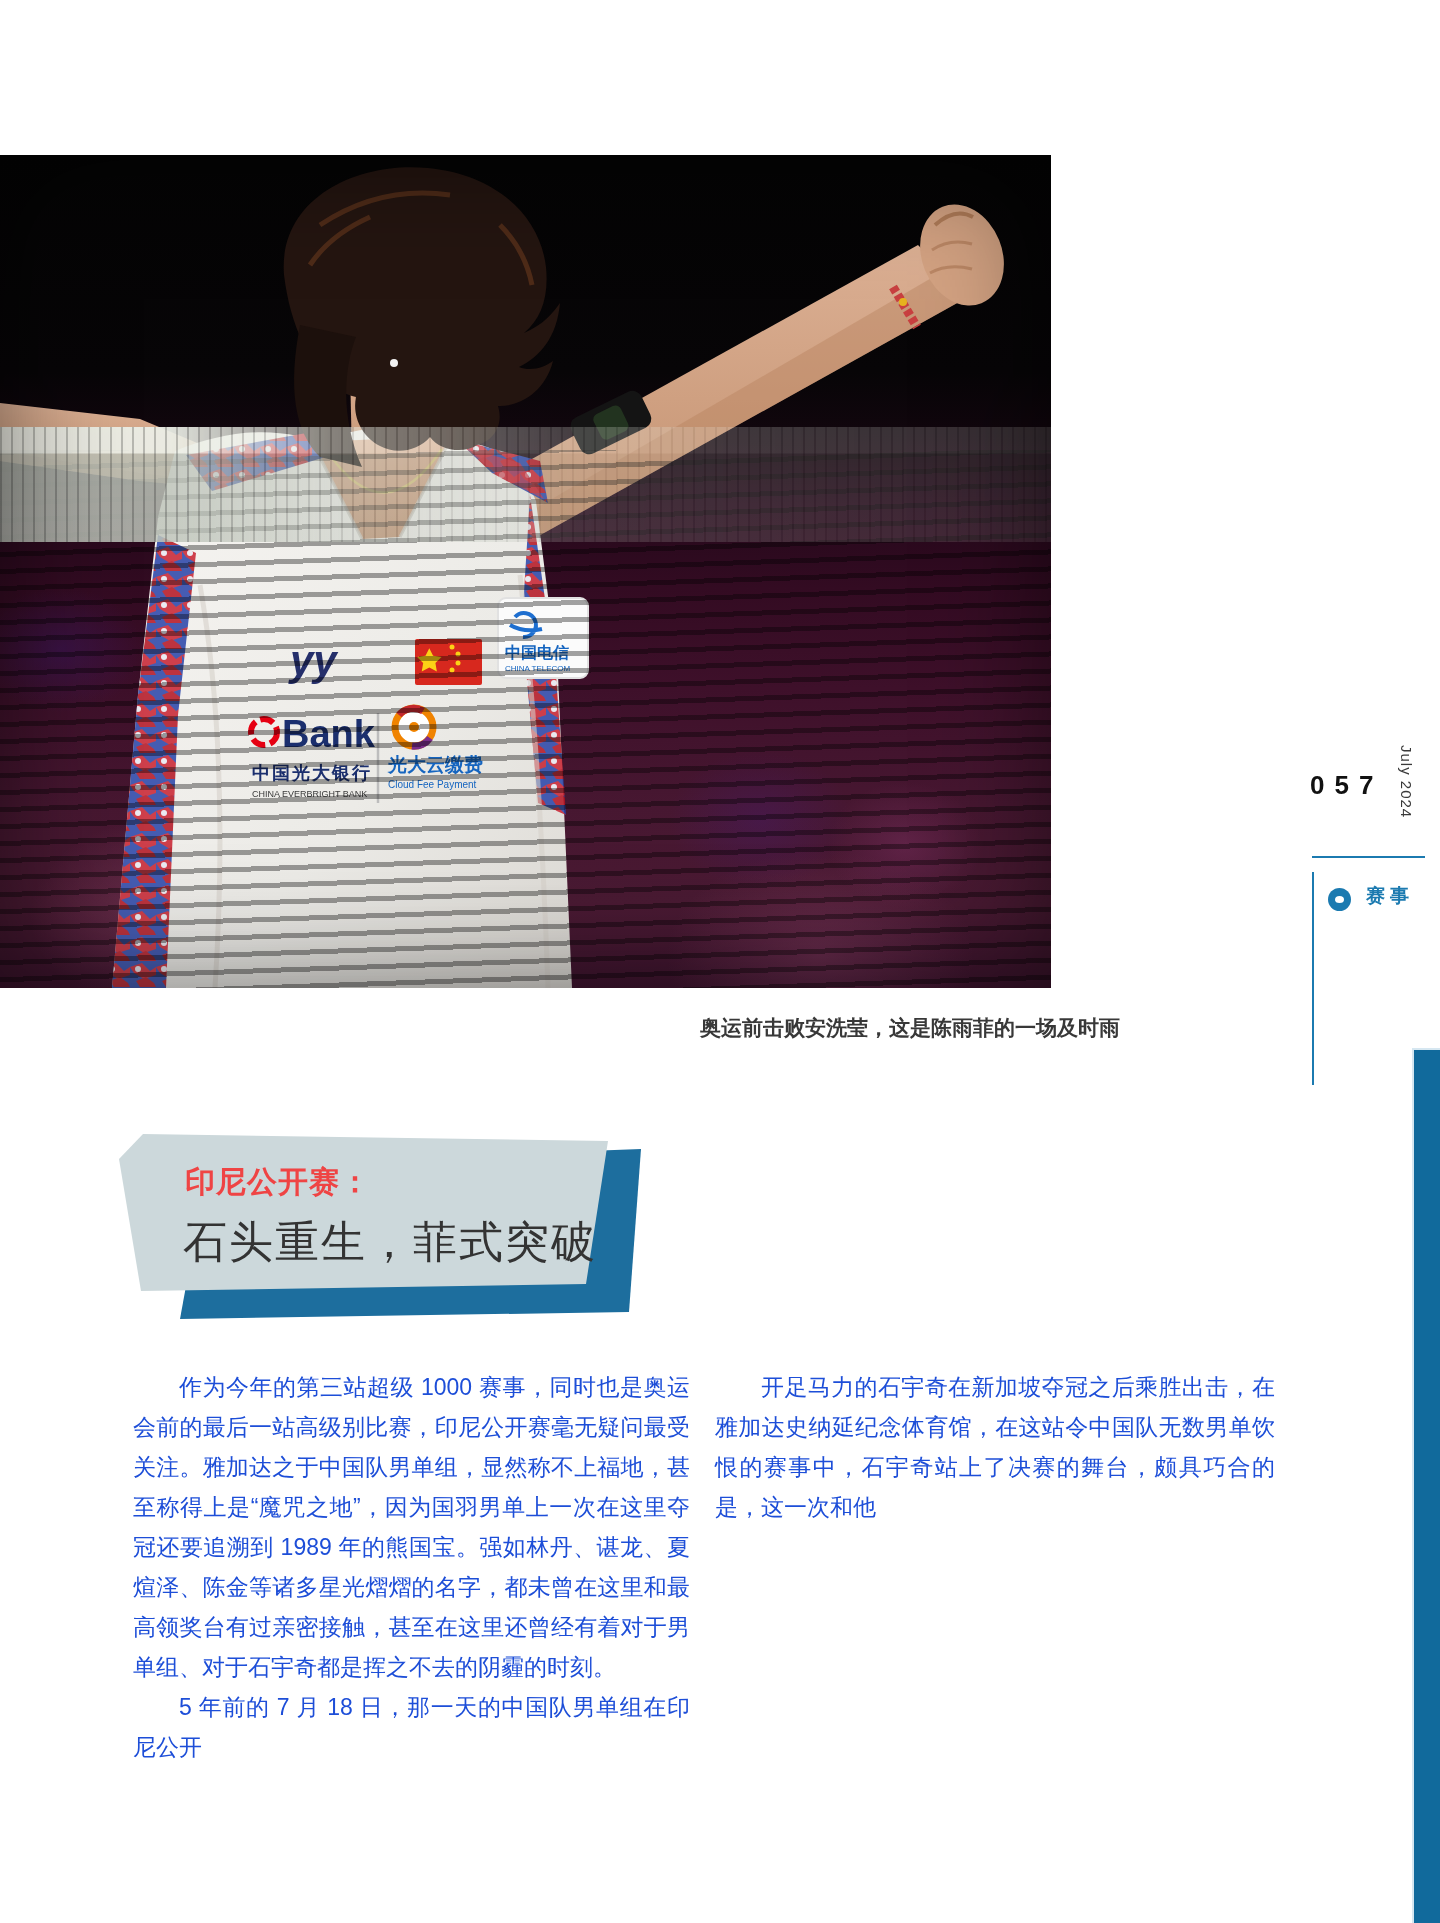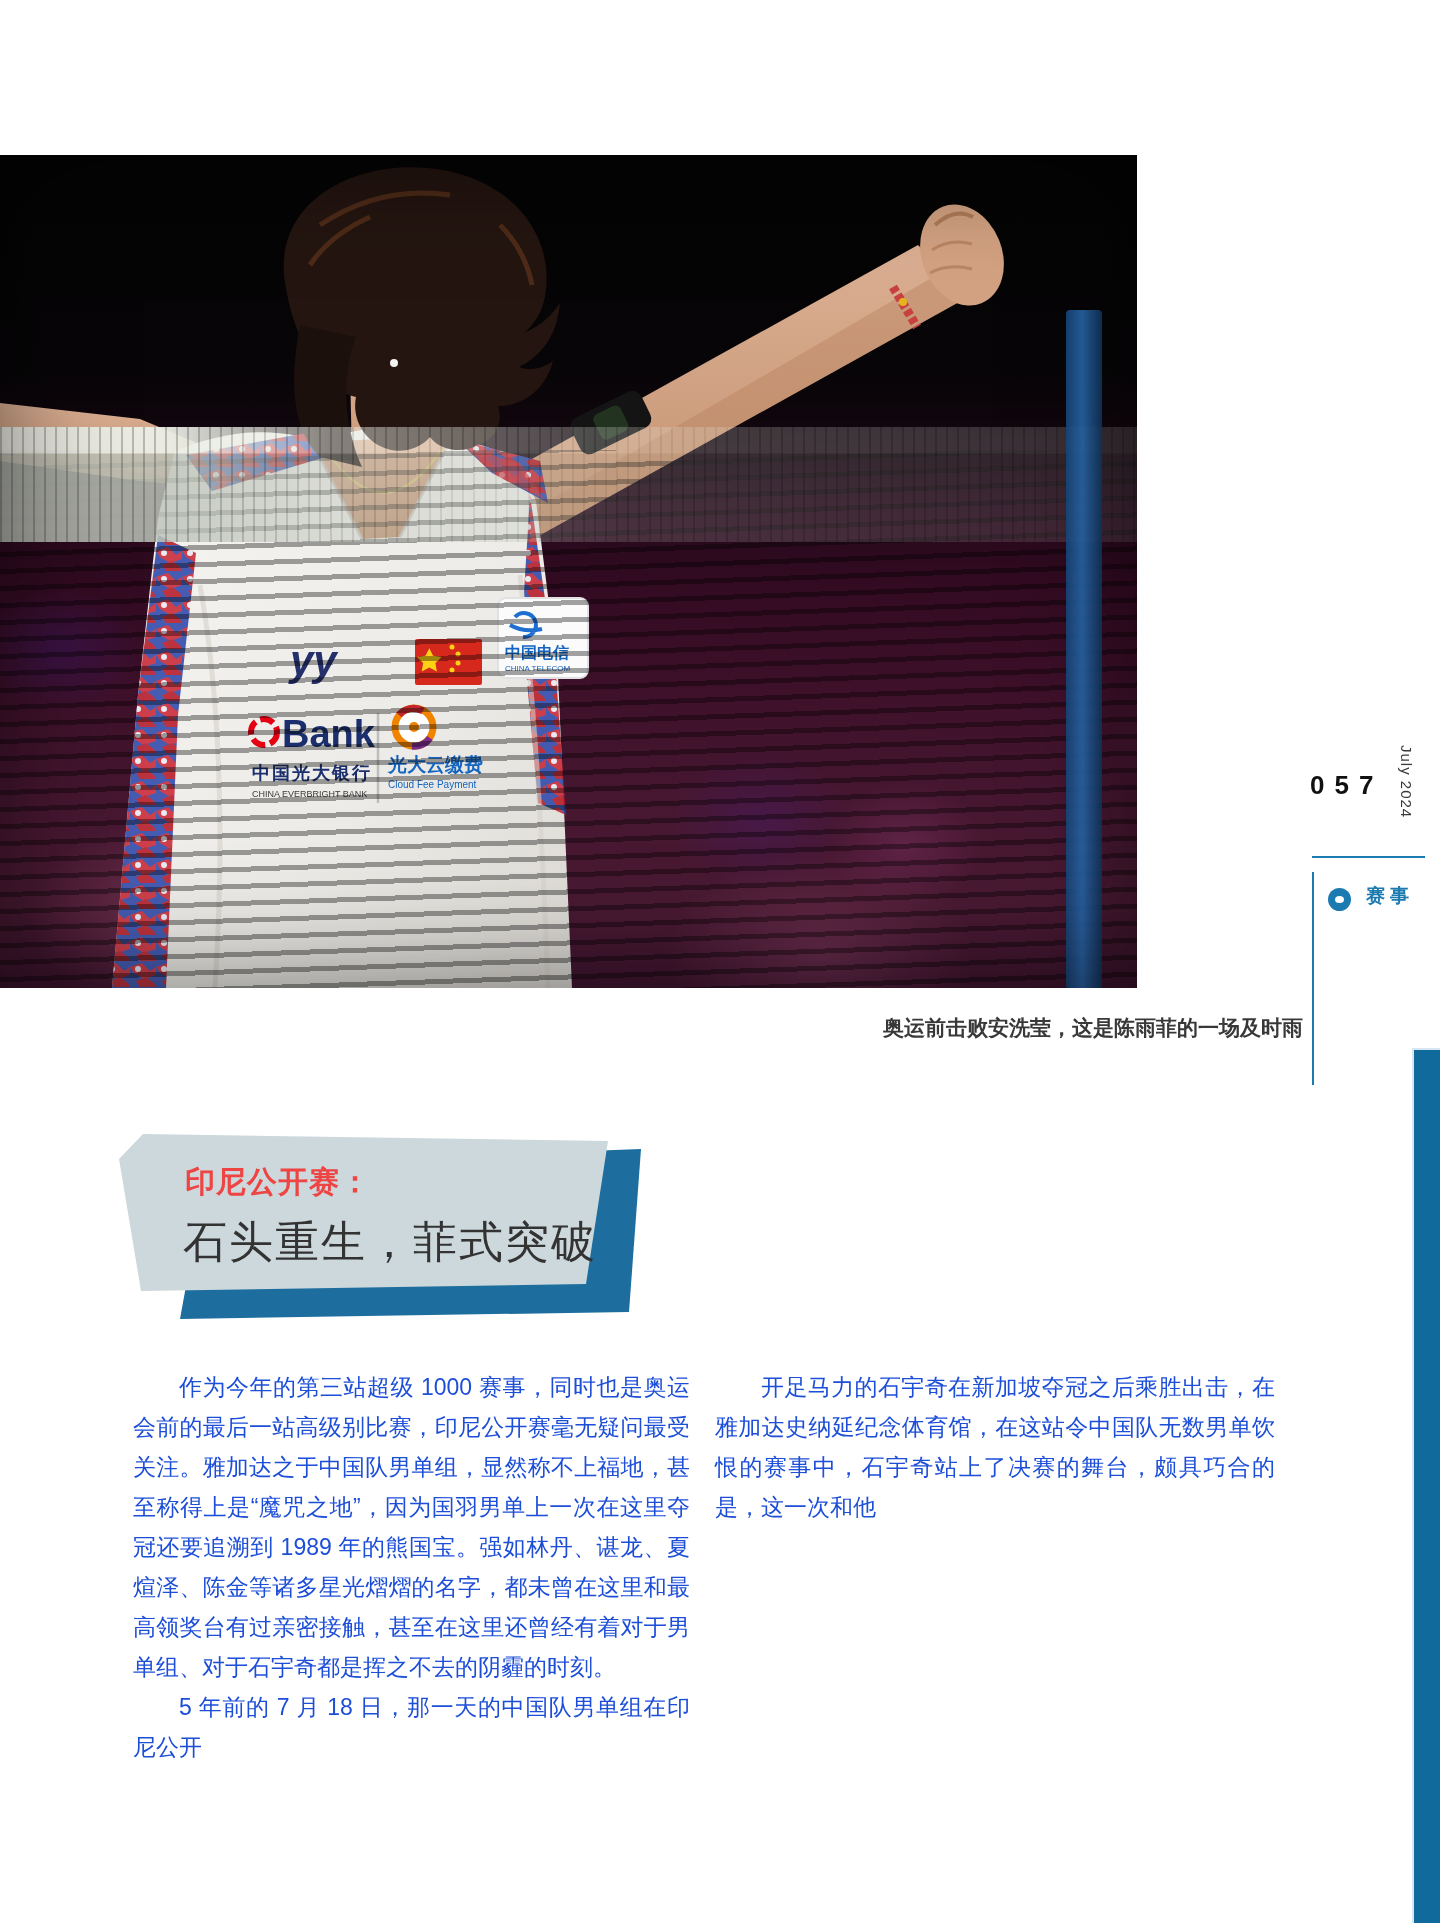--- a/index.html
+++ b/index.html
@@ -1,21 +1,21 @@
 <!DOCTYPE html>
 <html><head>
 <meta charset="utf-8">
 <style>
   html,body{margin:0;padding:0;background:#888;}
   *{box-sizing:border-box;}
   #page{position:relative;width:1440px;height:1923px;background:#fff;overflow:hidden;
         font-family:"Liberation Sans","DejaVu Sans",sans-serif;}
 
   
-  #photo{position:absolute;left:0;top:155px;width:1137px;height:833px;overflow:hidden;
+  #photo{position:absolute;left:0;top:155px;width:1051px;height:833px;overflow:hidden;
          background:
            radial-gradient(120px 90px at 60px 495px, rgba(58,22,92,.55), rgba(0,0,0,0) 70%),
            radial-gradient(160px 120px at 420px 640px, rgba(64,24,100,.45), rgba(0,0,0,0) 70%),
            radial-gradient(130px 100px at 760px 665px, rgba(70,26,105,.40), rgba(0,0,0,0) 70%),
            radial-gradient(110px 90px at 905px 690px, rgba(150,60,120,.30), rgba(0,0,0,0) 70%),
            radial-gradient(160px 110px at 1220px 585px, rgba(160,80,130,.28), rgba(0,0,0,0) 70%),
            radial-gradient(200px 140px at 170px 760px, rgba(190,100,140,.30), rgba(0,0,0,0) 70%),
            radial-gradient(220px 150px at 820px 800px, rgba(180,90,135,.28), rgba(0,0,0,0) 70%),
            linear-gradient(180deg,#040404 0%,#070507 26%,#12060e 34%,#24081a 42%,#330b22 52%,#3e102a 64%,#471731 78%,#4a1a33 90%,#401530 100%);}
   #photo .stripes{position:absolute;left:0;top:295px;width:100%;height:538px;
@@ -41,21 +41,21 @@
   .secdot{position:absolute;left:1328px;top:888px;width:23px;height:23px;border-radius:50%;
           background:#1b7ab0;}
   .secdot::after{content:"";position:absolute;left:7px;top:8px;width:9px;height:7px;border-radius:50%;
           background:#fff;}
   .seclabel{position:absolute;left:1366px;top:883px;font-size:19px;color:#1b7ab0;letter-spacing:5px;
           font-weight:bold;}
   .sideband{position:absolute;left:1412px;top:1048px;width:28px;height:875px;background:#116a9c;
           border-left:2px solid #d6e7f1;border-top:2px solid #d6e7f1;}
 
   
-  .caption{position:absolute;left:700px;top:1014px;width:603px;text-align:right;
+  .caption{position:absolute;left:700px;top:1014px;width:603px;
            font-size:21px;font-weight:bold;color:#383838;}
 
   
   #headblock{position:absolute;left:80px;top:1125px;width:580px;height:200px;}
   #headblock svg{position:absolute;left:0;top:0;}
   .kicker{position:absolute;left:105px;top:37px;font-size:30px;font-weight:bold;color:#ef4444;
           letter-spacing:1px;}
   .htitle{position:absolute;left:103px;top:88px;font-size:44px;color:#333;letter-spacing:2px;}
 
   

